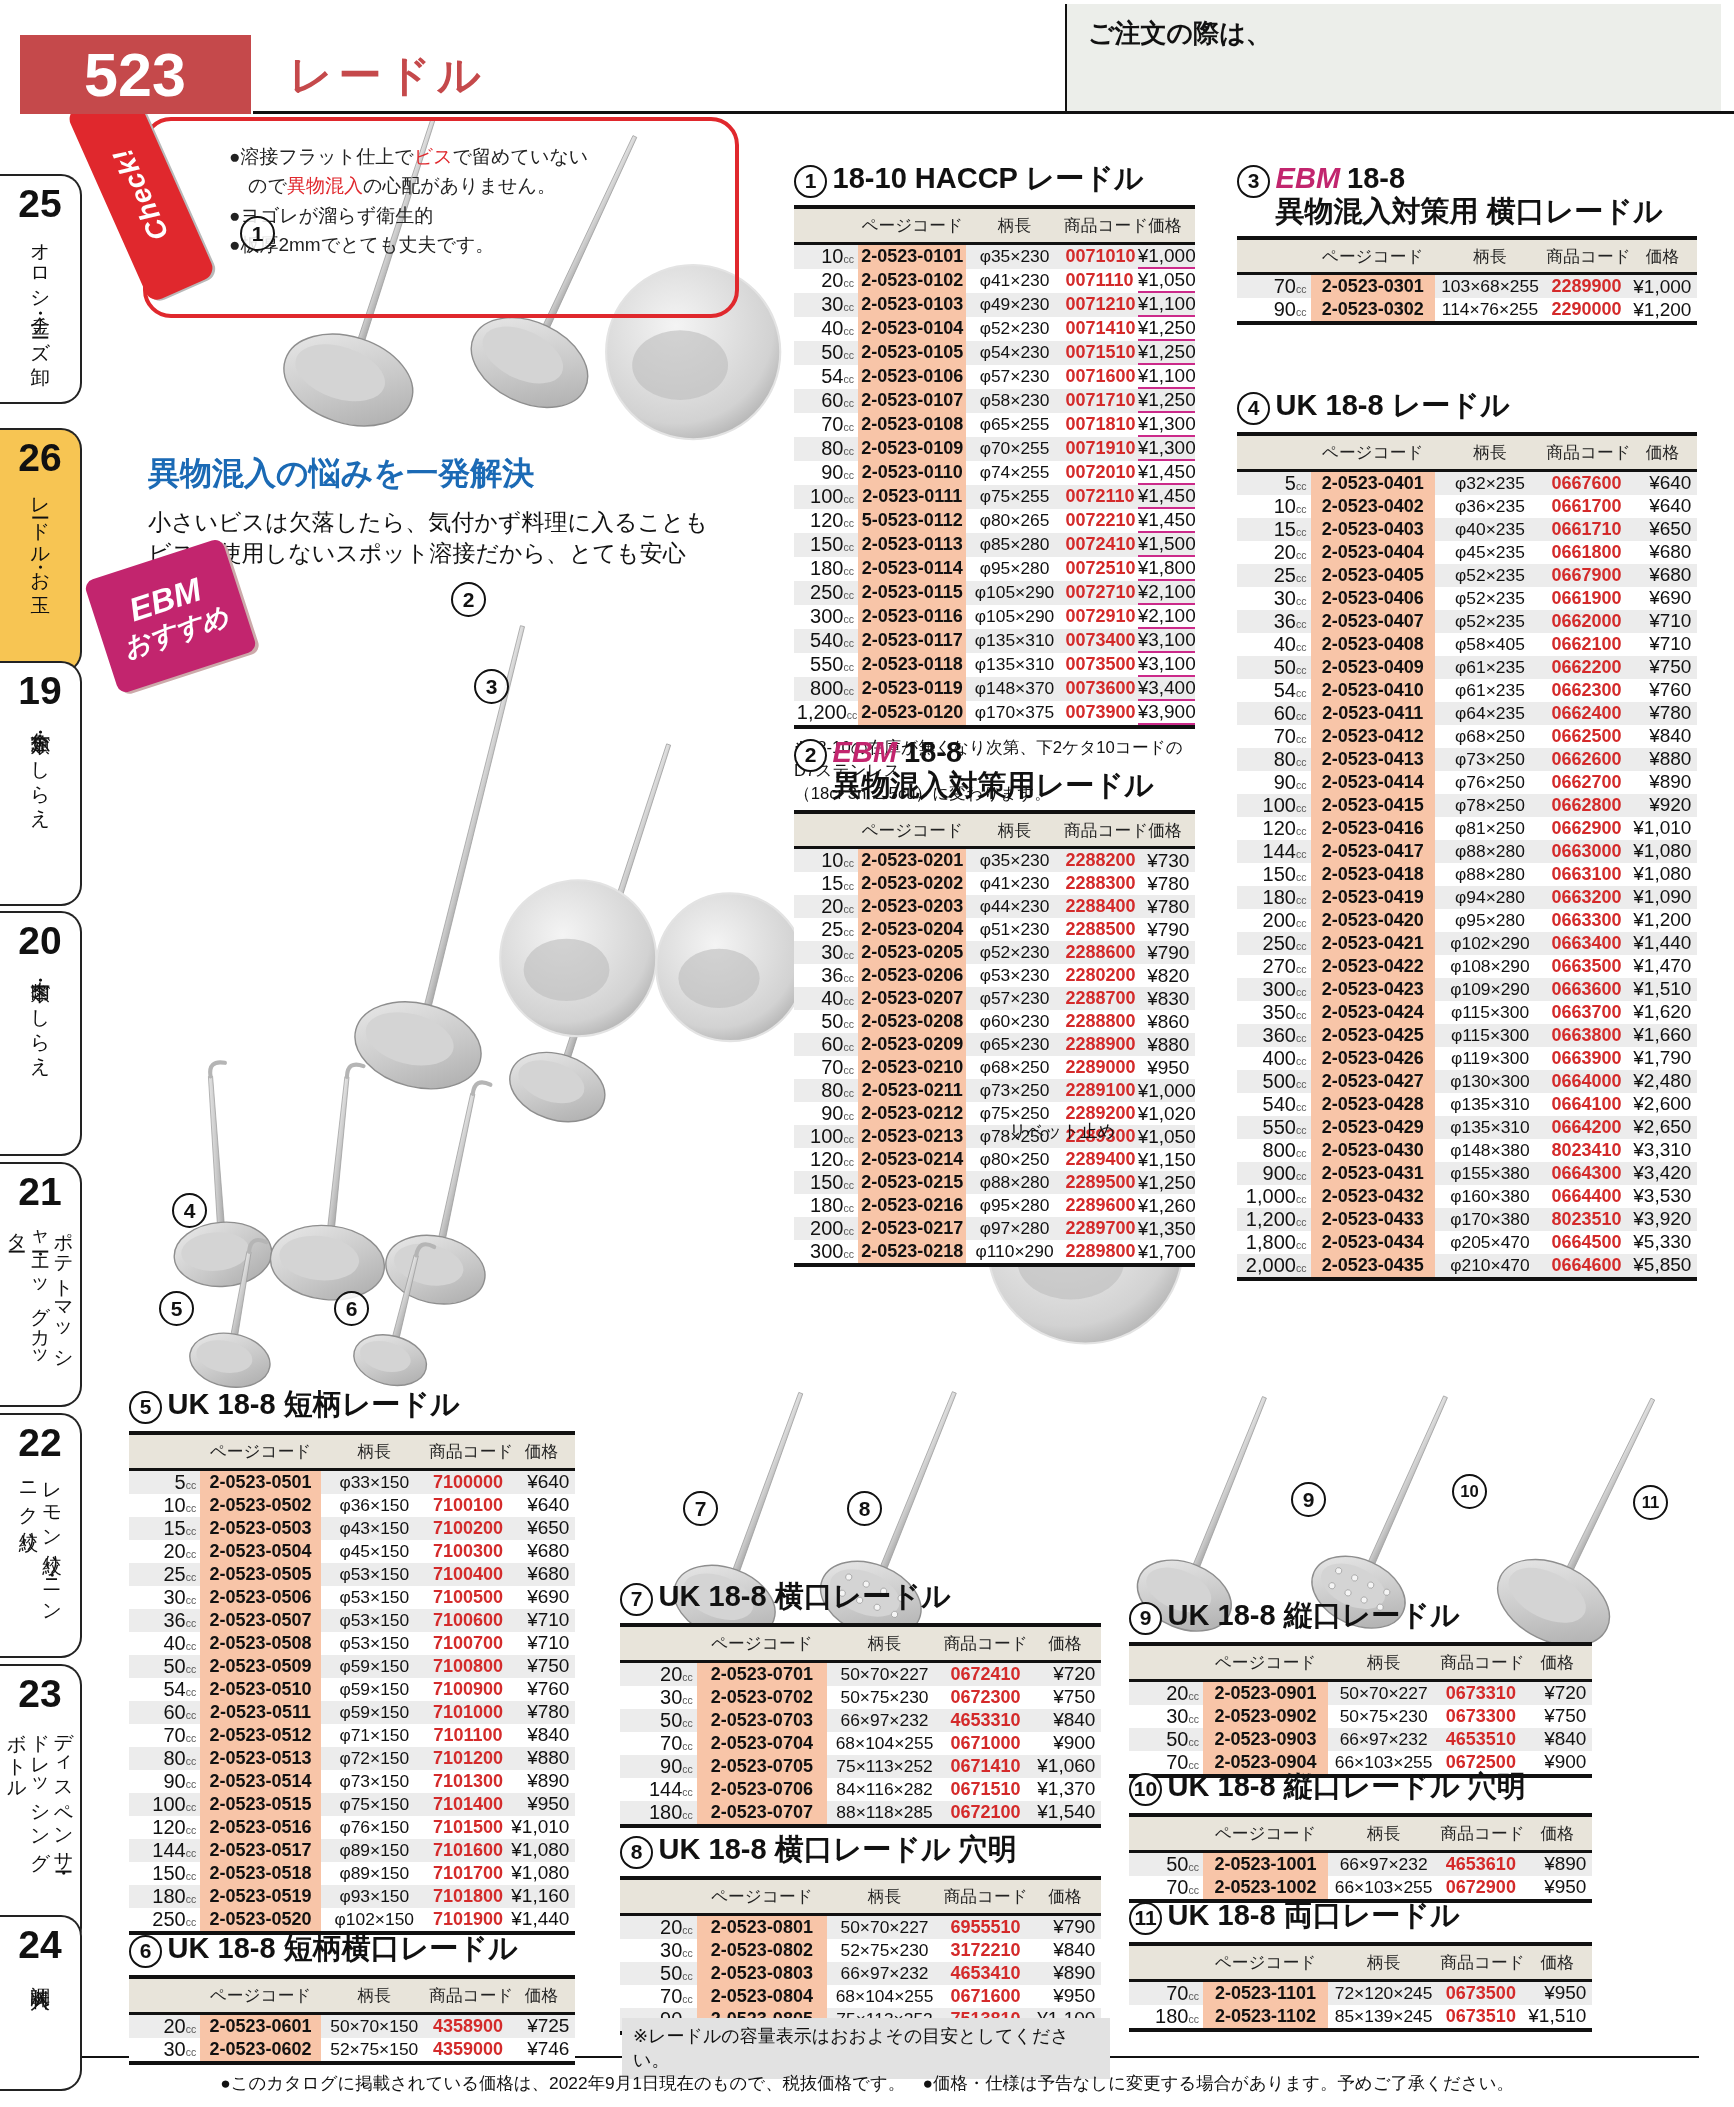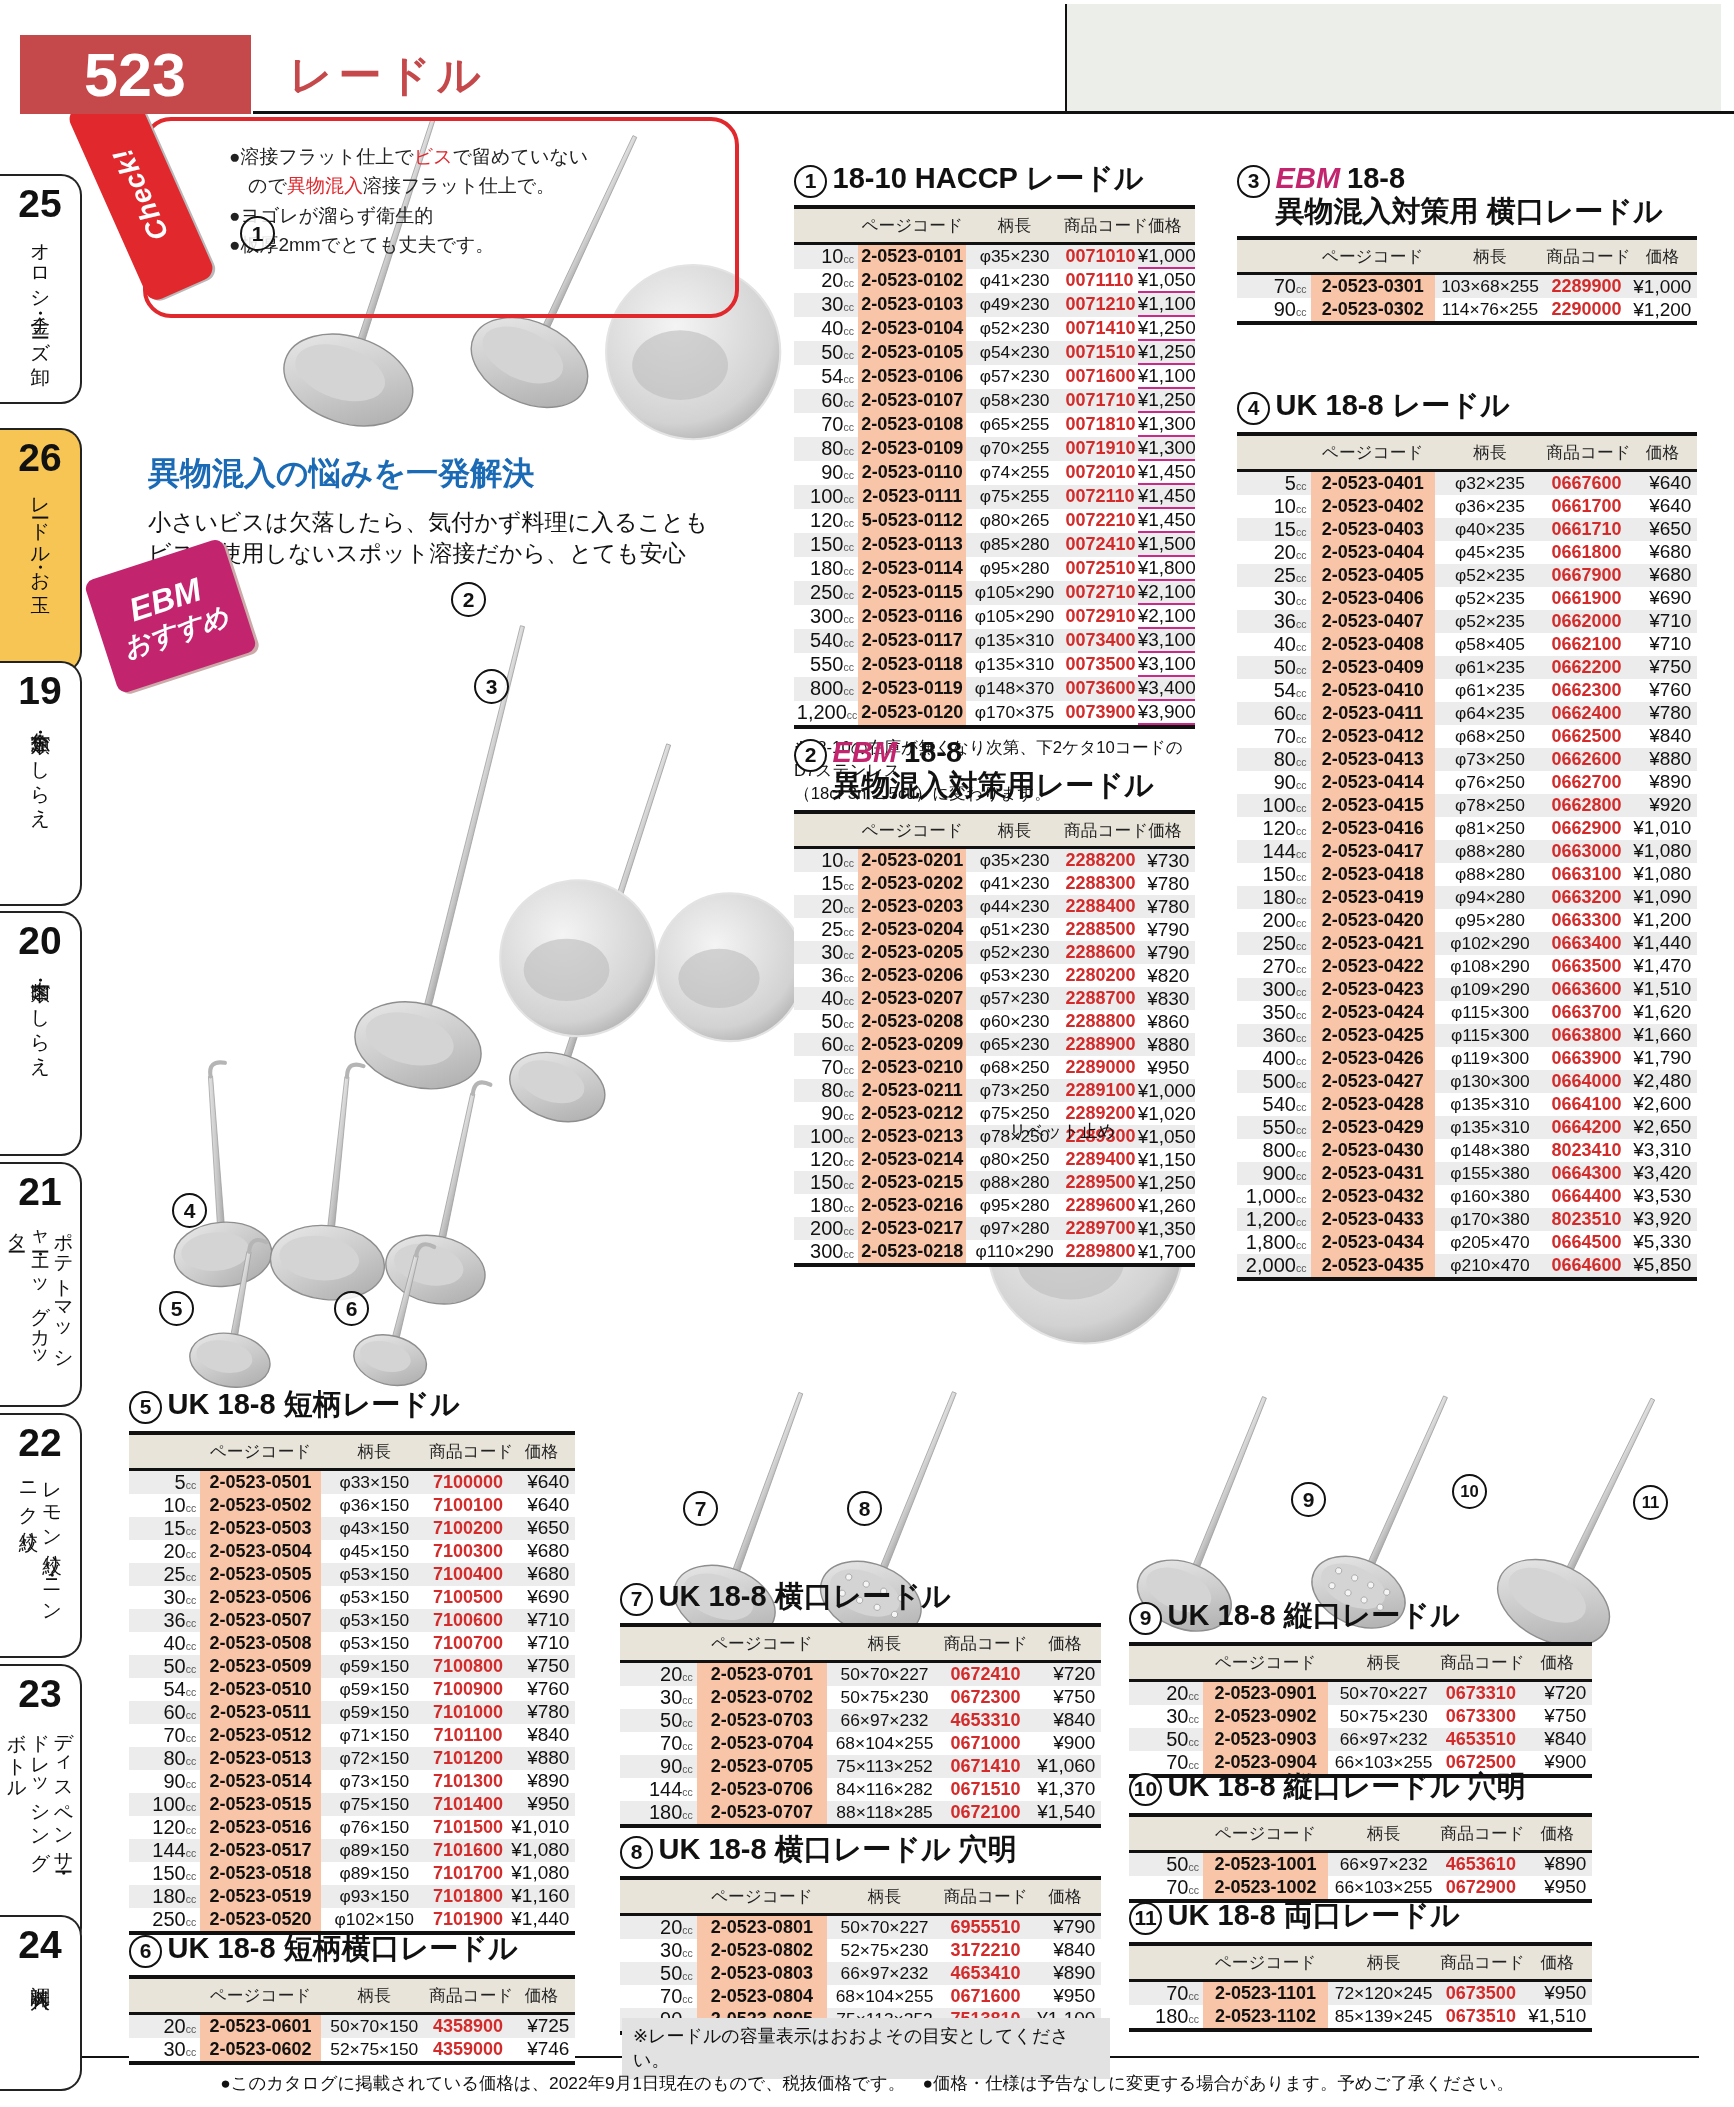--- a/index.html
+++ b/index.html
@@ -194,29 +194,30 @@
     <circle cx="1558" cy="1788" r="140" fill="url(#ins)" stroke="#e3e3e3" stroke-width="3"></circle>
     <ellipse cx="1537" cy="1809" rx="77" ry="56" fill="#bdbdbd" opacity="0.6"></ellipse>
   </svg>
 
 <div id="pagebox">
     <span>523</span>
   </div>
 <div id="pagetitle">レードル</div>
 <div id="headrule"></div>
 <div id="orderbox">
+  <div><span>ご注文の際は、</span></div>
 </div>
 
 <div id="checkribbon">
     <span>Check!</span>
   </div>
 <div id="checkbox">
   <div id="checklist">
       <div class="ckline"><span>●溶接フラット仕上で</span><span class="red">ビス</span><span>で留めていない</span></div>
-      <div class="ckline"><span>　ので</span><span class="red">異物混入</span><span>溶接フラット仕上で。</span></div>
+      <div class="ckline"><span>　ので</span><span class="red">異物混入</span><span>の心配がありません。</span></div>
       <div class="ckline"><span>●ヨゴレが溜らず衛生的</span></div>
       <div class="ckline"><span>●板厚2mmでとても丈夫です。</span></div>
     </div>
 </div>
 
 <div id="promo">
   <div id="promoHead">異物混入の悩みを一発解決</div>
   <div class="line">小さいビスは欠落したら、気付かず料理に入ることも</div>
   <div class="line">ビスを使用しないスポット溶接だから、とても安心</div>
 </div>

